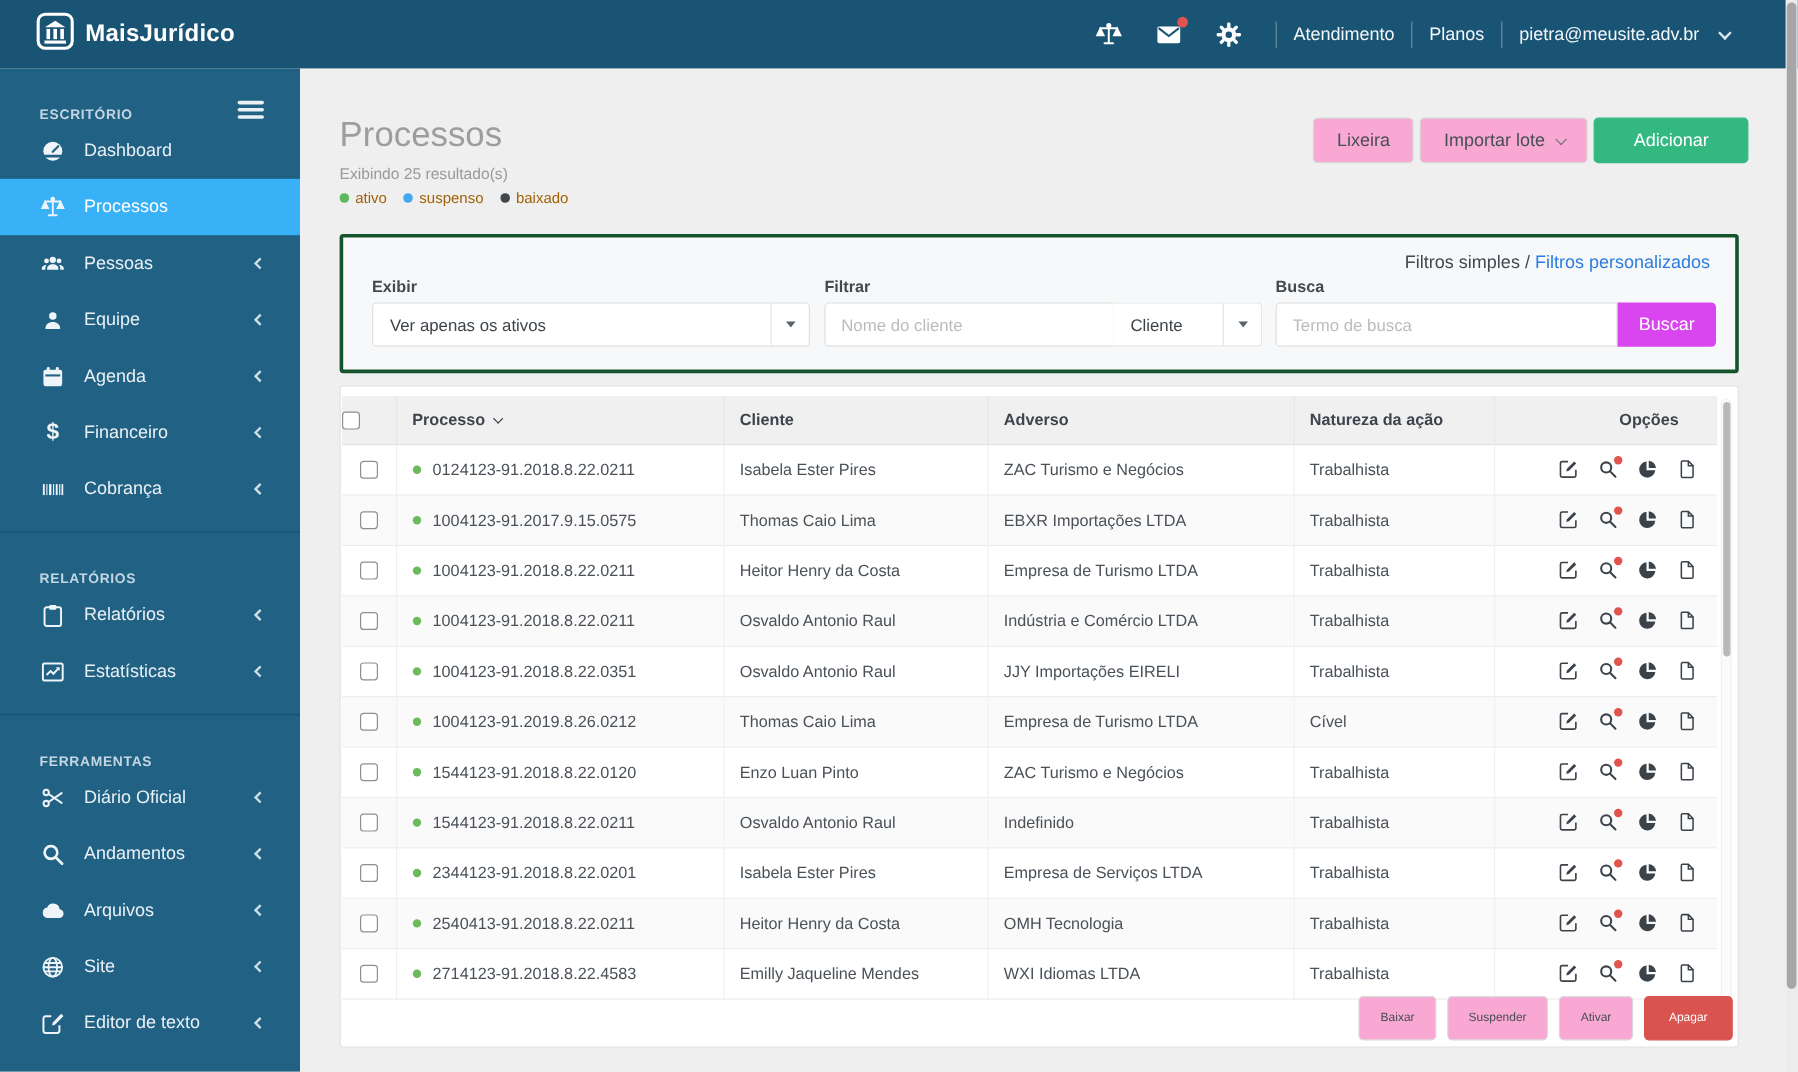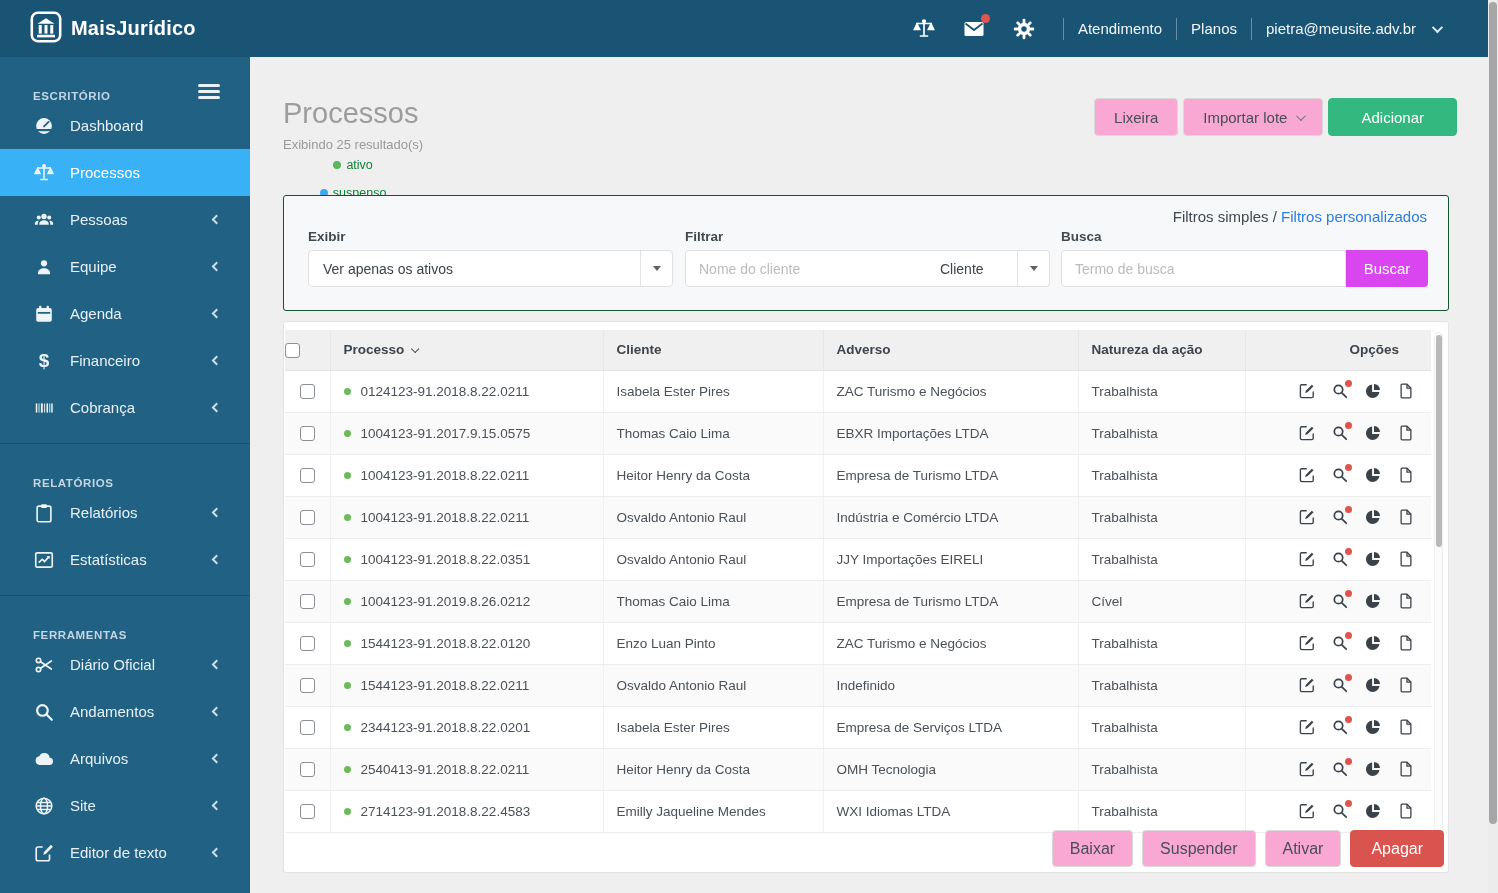--- a/index.html
+++ b/index.html
@@ -30,32 +30,32 @@
   .side-ico { width:22px; height:22px; margin-right:15px; flex:0 0 22px; display:flex; align-items:center; justify-content:center; color:#eef4f8; }
   .side-ico svg { width:100%; height:100%; display:block; }
   .glyph-dollar { font-size:19px; font-weight:700; color:#eef4f8; }
   .chev-left { margin-left:auto; width:7px; height:7px; border-left:2px solid rgba(235,244,249,.85); border-bottom:2px solid rgba(235,244,249,.85); transform:rotate(45deg); }
 
   
   .main { position:absolute; left:250px; top:57px; width:1248px; height:836px; background:#efeff0; }
   .page-head { position:absolute; left:33px; top:40px; }
   .page-title { font-size:29px; color:#9d9d9d; font-weight:400; }
   .page-sub { margin-top:7px; font-size:13px; color:#9a9a9a; }
-  .legend { margin-top:6px; display:flex; gap:14px; font-size:12.5px; color:#15803d; align-items:center;flex-direction:column; }
+  .legend { margin-top:6px; display:flex; gap:14px; font-size:12.5px; color:#a16207; align-items:center; }
   .legend-item { display:flex; align-items:center; gap:5px; }
   .dot { width:8px; height:8px; border-radius:50%; display:inline-block; }
   .dot-ativo { background:#5cb85c; } .dot-suspenso { background:#41a7f0; } .dot-baixado { background:#40474d; }
 
   .head-actions { position:absolute; top:41px; right:41px; display:flex; gap:5px; }
   .btn { height:38px; border-radius:4px; border:1px solid #d9d9d9; background:#f9a8d4; color:#474e55; font-size:15px; font-family:inherit; padding:0 19px; cursor:pointer; display:flex; align-items:center; gap:9px; }
   .btn-green { background:#33b97f; border-color:#33b97f; color:#fff; padding:0 32px; }
   .caret-sm { display:inline-block; width:7px; height:7px; border-right:1.8px solid #6b7177; border-bottom:1.8px solid #6b7177; transform:rotate(45deg) translateY(-2px); }
 
   
-  .filter-card { position:absolute; left:33px; top:138px; width:1166px; height:116px; background:#f7f8f9; border:1px solid #14532d; border-radius:3px; }
+  .filter-card { position:absolute; left:33px; top:138px; width:1166px; height:116px; background:#f7f8f9; border:3px solid #14532d; border-radius:3px; }
   .filter-modes { position:absolute; top:12px; right:21px; font-size:15px; color:#3f4850; }
   .filter-modes .link { color:#2b7de1; cursor:pointer; }
   .f-label { position:absolute; top:33px; font-size:13.5px; color:#42494f; font-weight:700; }
   .f-ctrl { position:absolute; top:54px; height:37px; background:#fff; border:1px solid #e0e0e1; border-radius:4px; display:flex; align-items:center; font-size:14px; color:#3c434a; }
   .sel-text { padding:0 14px; flex:1; white-space:nowrap; overflow:hidden; }
   .caret-box { width:32px; height:100%; border-left:1px solid #e4e4e4; display:flex; align-items:center; justify-content:center; }
   .tri-down { width:0; height:0; border-left:4.5px solid transparent; border-right:4.5px solid transparent; border-top:5.5px solid #5c6368; }
   .f-input { border:1px solid #e0e0e1; background:#fff; height:37px; border-radius:4px; padding:0 13px; font-size:14px; font-family:inherit; color:#3c434a; position:absolute; top:54px; }
   .f-input::placeholder { color:#b9bcbf; }
   .btn-buscar { position:absolute; top:54px; height:37px; background:#d946ef; color:#fff; border:none; border-radius:0 4px 4px 0; font-size:15px; font-family:inherit; cursor:pointer; }
@@ -75,21 +75,21 @@
   .sort-caret { display:inline-block; width:6px; height:6px; border-right:1.8px solid #3d444b; border-bottom:1.8px solid #3d444b; transform:rotate(45deg) translateY(-3px); margin-left:6px; }
   .opt-cell { display:flex; align-items:center; justify-content:flex-end; gap:15px; padding-right:16px; }
   .row-ico { width:18px; height:18px; color:#3b4249; position:relative; cursor:pointer; }
   .row-ico svg { width:100%; height:100%; display:block; }
   .row-ico .badge-dot { width:7px; height:7px; top:-2px; right:-3px; background:#e0544d; }
 
   .inner-scroll { position:absolute; top:10px; right:5px; width:9px; height:530px; background:#fbfbfc; border:1px solid #efefef; border-radius:5px; }
   .inner-thumb { position:absolute; top:2px; left:0.5px; width:6px; height:212px; background:#b9b9bb; border-radius:4px; cursor:pointer; }
 
   .table-footer { position:absolute; right:4px; bottom:5px; display:flex; gap:9px; }
-  .btn-sm { height:37px; padding:0 17px; font-size:16px; }
+  .btn-sm { height:37px; padding:0 17px; font-size:10px; }
   .btn-red { background:#d9534f; border-color:#d9534f; color:#fff; padding:0 20px; }
 
   
   .page-scrollbar { position:absolute; right:0; top:0; width:10px; height:893px; background:#ececed; z-index:50; }
   .page-thumb { position:absolute; top:2px; left:1px; width:8px; height:822px; background:#a6a6a8; border-radius:4px; cursor:pointer; }
 </style>
 </head>
 <body>
 
 <header class="topbar">

